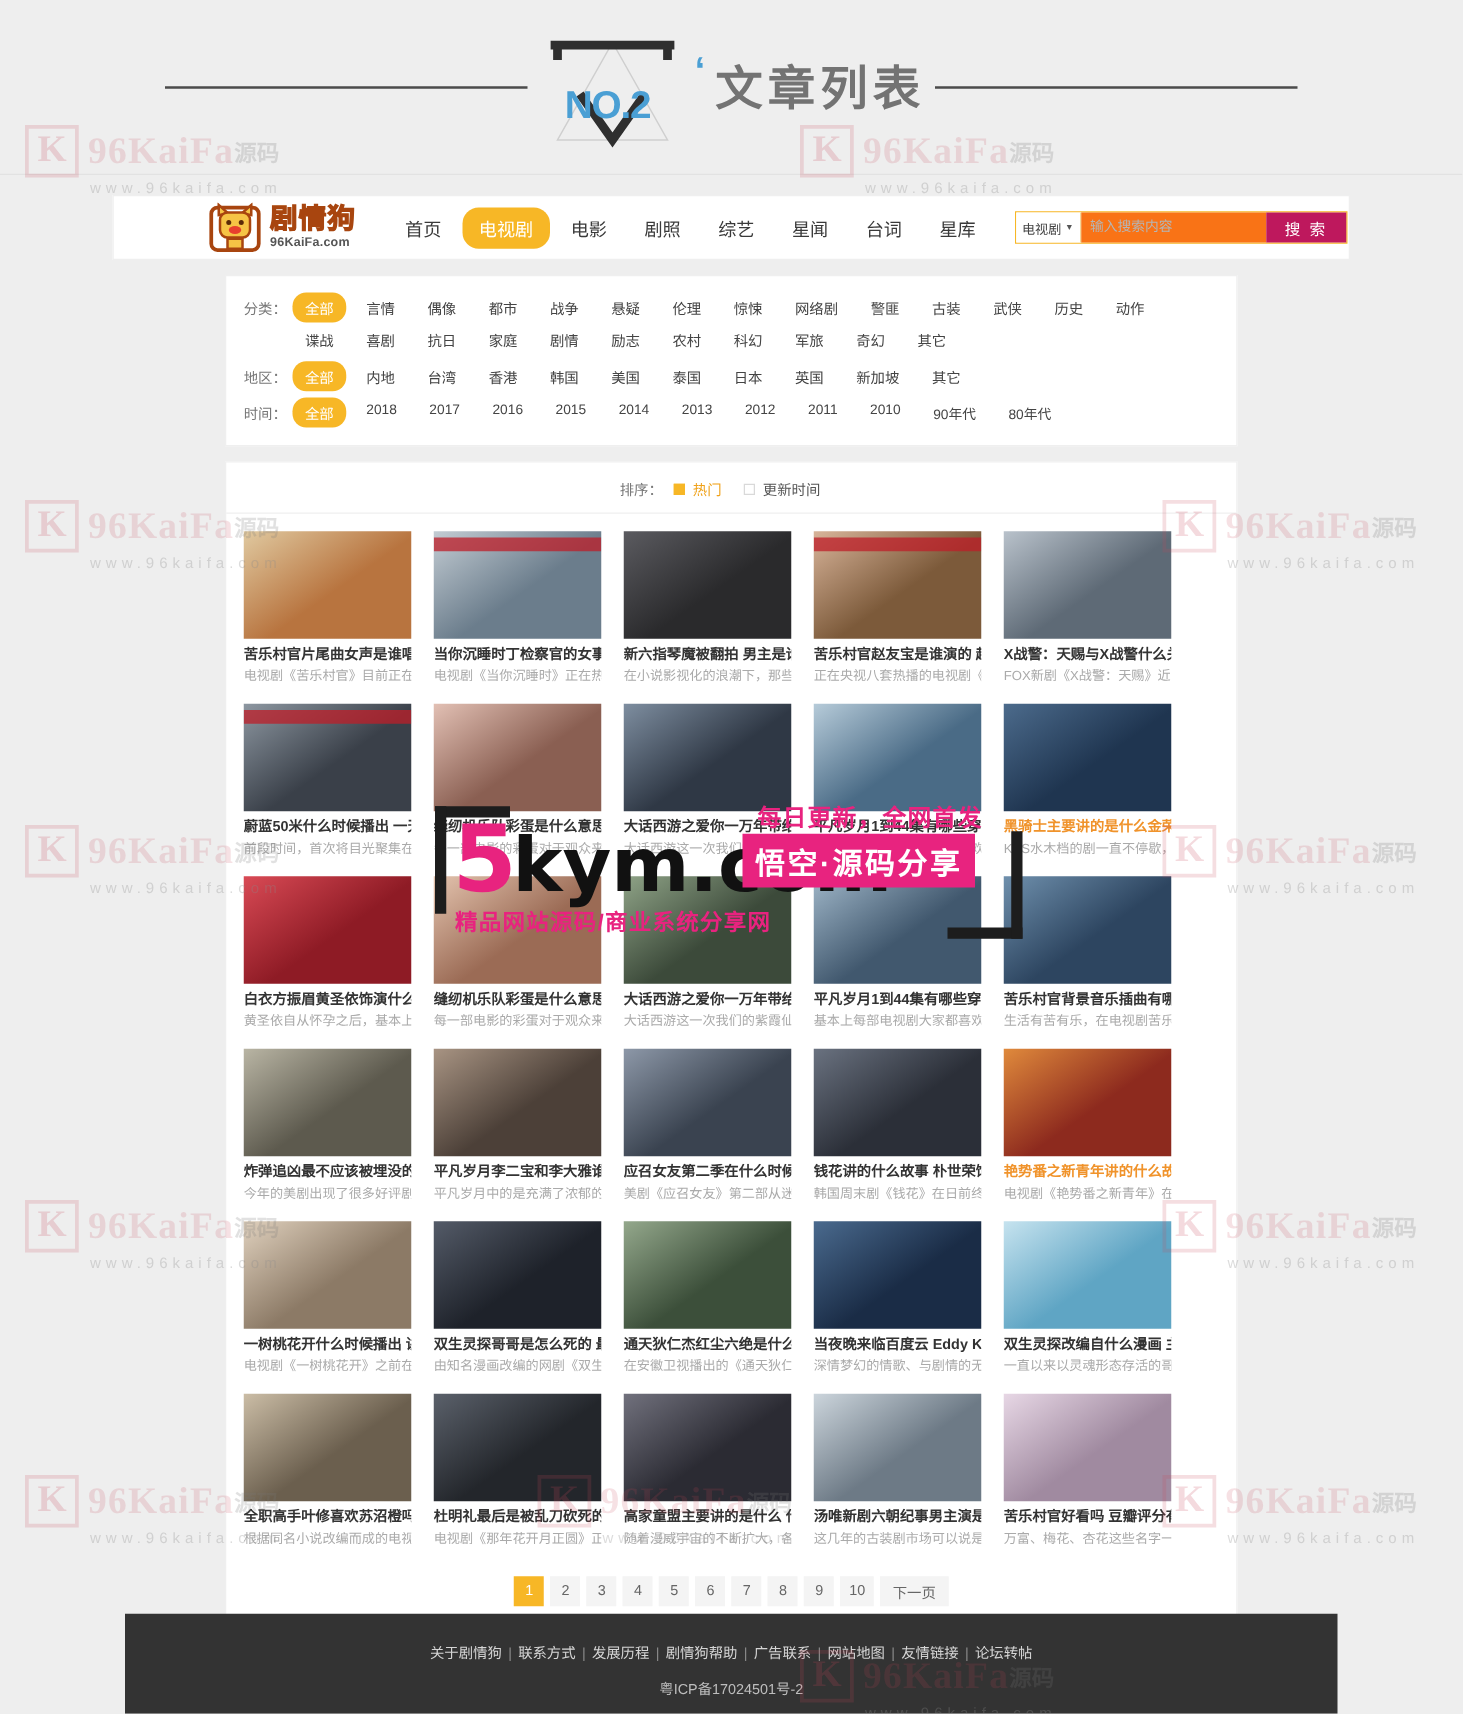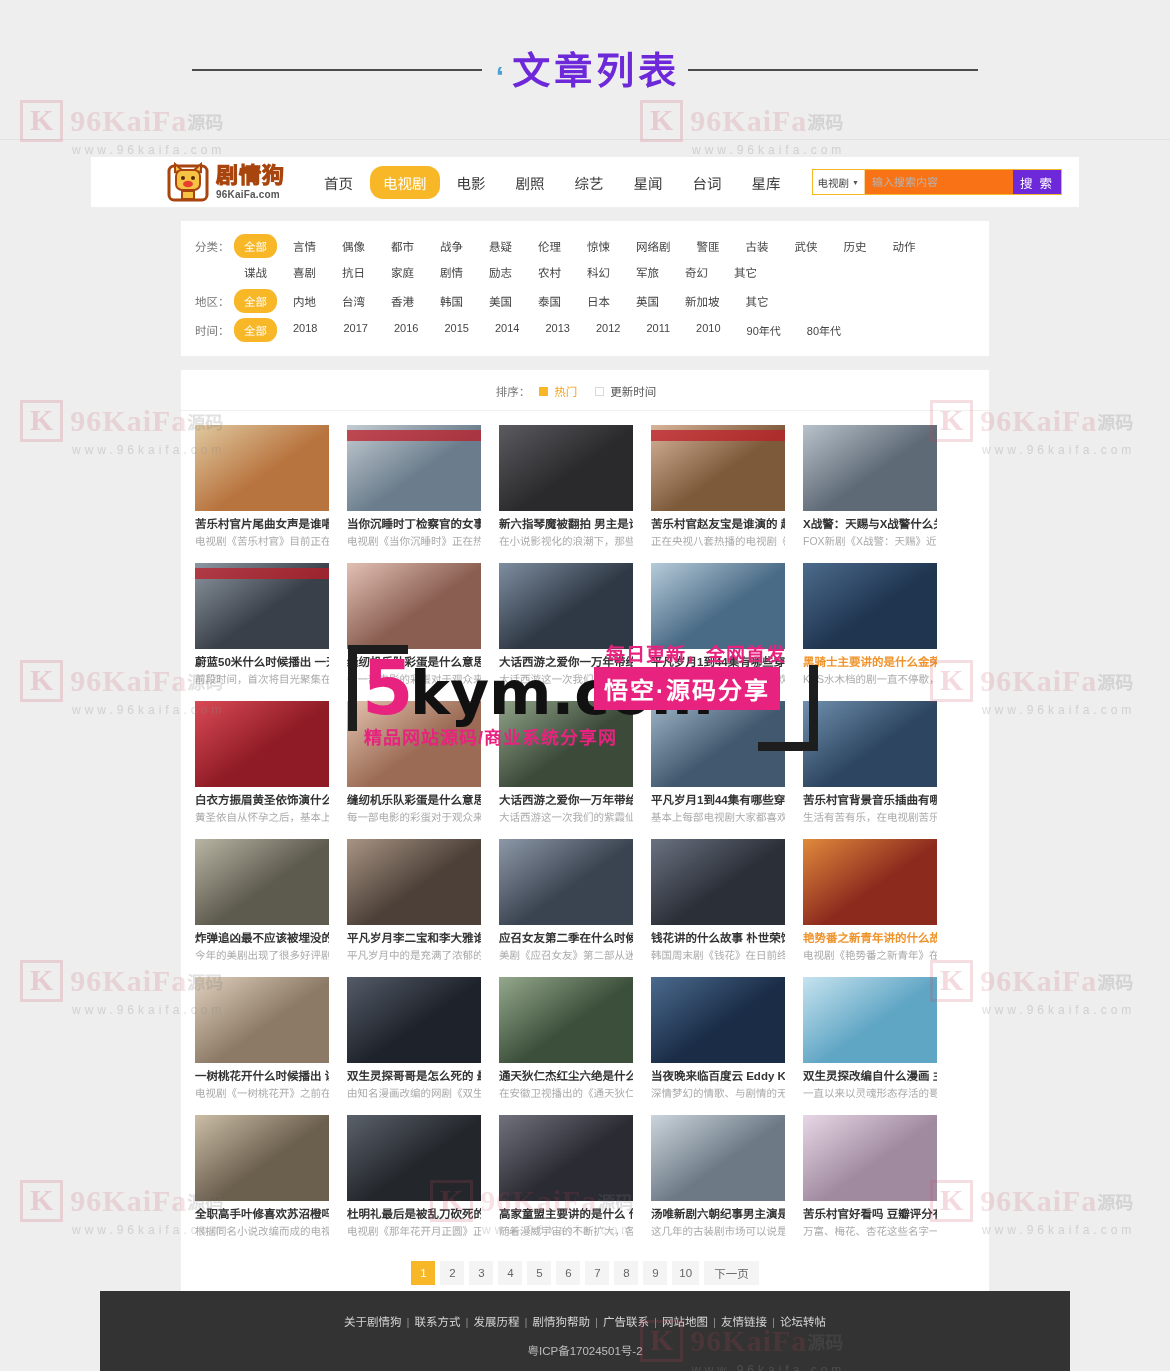--- a/index.html
+++ b/index.html
@@ -46,21 +46,21 @@
   .rule.right { margin-left: 8px; }
   .badge-wrap { position: relative; width: 120px; height: 100px; }
   .badge-svg { position: absolute; left: 0; top: 0; }
   .no2 {
     position: absolute; left: 22px; top: 46px;
     font-size: 31px; font-weight: bold; color: #4a9fd4;
     font-family: "Liberation Sans", sans-serif; letter-spacing: -1px;
   }
   .quote { font-size: 30px; color: #4a9fd4; font-weight: bold; margin: -18px 8px 0 6px; align-self: flex-start; padding-top: 38px; }
   .banner-title {
-    font-size: 38px; font-weight: bold; color: #6d28d9;
+    font-size: 38px; font-weight: bold; color: #737373;
     letter-spacing: 4px; padding-bottom: 4px;
   }
 
   
   .page { position: relative; z-index: 10; width: 1170px; }
 
   
   .navbar {
     width: 990px; margin: 16px auto 0; height: 52px; background: #fff;
     display: flex; align-items: center; border: 1px solid #efefef;
@@ -90,22 +90,22 @@
     display: flex; align-items: center; gap: 3px; padding: 0 5px;
     font-size: 10.5px; color: #444; background: #fff; border-right: 1px solid #f3d79a;
   }
   .caret { font-size: 7px; color: #555; }
   .search-input {
     border: 0; outline: 0; width: 148px; font-size: 11px; color: #333; padding: 0 7px;
     font-family: "Liberation Sans", sans-serif; background: #f97316;
   }
   .search-input::placeholder { color: #b5b5b5; }
   .search-btn {
-    background: #6d28d9; color: #fff; border: 0; width: 48px; font-size: 12.5px;
-    letter-spacing: 2px; cursor: pointer; font-family: Liberation Serif, serif;
+    background: #be185d; color: #fff; border: 0; width: 64px; font-size: 12.5px;
+    letter-spacing: 2px; cursor: pointer; font-family: Liberation Sans, sans-serif;
   }
 
   
   .panel { width: 810px; margin: 12px auto 0; background: #fff; border: 1px solid #efefef; }
   .filters { padding: 12px 14px 10px; }
   .frow { display: flex; align-items: flex-start; margin-bottom: 3px; }
   .flabel { font-size: 11.5px; color: #777; width: 36px; padding-top: 5px; flex: none; }
   .fvals { display: flex; flex-wrap: wrap; flex: 1; }
   .fval {
     font-size: 11.5px; color: #444; padding: 4px 10px; margin: 1px 3px;
@@ -205,20 +205,30 @@
     <div class="wm" style="left: 930px; top: 1180px;"><span class="wm-k">K</span><span class="wm-t">96KaiFa</span><span class="wm-s">源码</span><span class="wm-u">www.96kaifa.com</span></div>
     <div class="wm" style="left: 430px; top: 1180px;"><span class="wm-k">K</span><span class="wm-t">96KaiFa</span><span class="wm-s">源码</span><span class="wm-u">www.96kaifa.com</span></div>
     <div class="wm" style="left: 640px; top: 1320px;"><span class="wm-k">K</span><span class="wm-t">96KaiFa</span><span class="wm-s">源码</span><span class="wm-u">www.96kaifa.com</span></div>
   </div>
 
 <div class="page">
 
   <div class="banner">
     <div class="banner-inner">
       <div class="rule left"></div>
+      <div class="badge-wrap">
+        <svg class="badge-svg" width="120" height="100" viewBox="0 0 120 100">
+          <polygon points="60,14 104,92 16,92" fill="none" stroke="#cfcfcf" stroke-width="1.2"></polygon>
+          <polyline points="14,16 106,16" fill="none" stroke="#2f2f2f" stroke-width="7" stroke-linecap="square"></polyline>
+          <polyline points="16,16 16,28" fill="none" stroke="#2f2f2f" stroke-width="7"></polyline>
+          <polyline points="104,16 104,28" fill="none" stroke="#2f2f2f" stroke-width="7"></polyline>
+          <polyline points="36,58 60,92 84,58" fill="none" stroke="#2f2f2f" stroke-width="7" stroke-linecap="square" stroke-linejoin="miter"></polyline>
+        </svg>
+        <div class="no2">NO.2</div>
+      </div>
       <div class="quote">‘</div>
       <div class="banner-title">文章列表</div>
       <div class="rule right"></div>
     </div>
   </div>
 
   <div class="navbar">
     <div class="logo">
       <div class="logo-mark">
         <svg width="42" height="40" viewBox="0 0 42 40">

